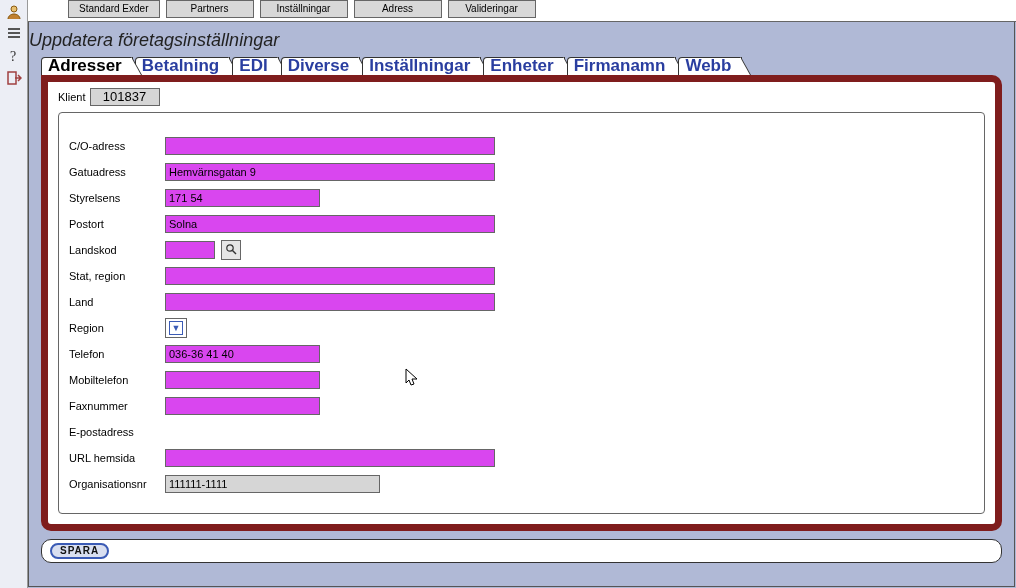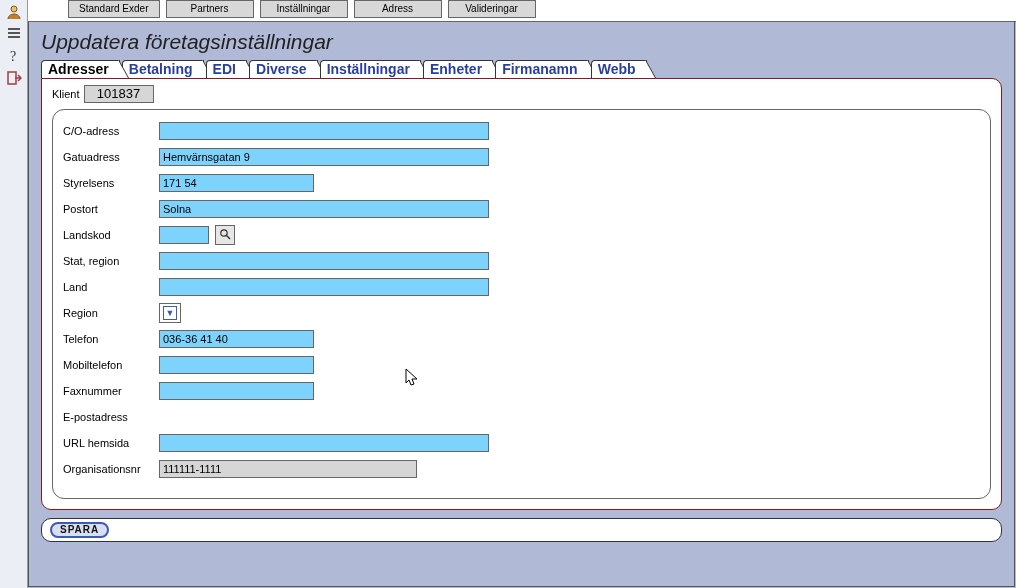--- a/index.html
+++ b/index.html
@@ -10,43 +10,43 @@
   .icon-rail { position: absolute; left: 0; top: 0; width: 28px; height: 100%; background: #eceef5; border-right: 1px solid #999; }
   .icon-rail .rail-item { width: 28px; height: 20px; display: flex; align-items: center; justify-content: center; margin-top: 2px; cursor: pointer; }
   .icon-rail .rail-item svg { width: 16px; height: 16px; }
 
   
   .topnav { position: absolute; left: 28px; top: 0; right: 0; height: 22px; border-bottom: 1px solid #666; background: #fff; display: flex; align-items: flex-start; padding-left: 40px; }
   .topnav .nav-btn { height: 18px; line-height: 16px; padding: 0 10px; background: #d8d8d8; border: 1px solid #666; margin-right: 6px; font-size: 10px; text-align: center; min-width: 88px; cursor: pointer; }
 
   
   .main { position: absolute; left: 28px; top: 22px; right: 1px; bottom: 1px; background: #b0b9d6; border: 1px solid #555; border-top: none; }
-  .page-title { font-size: 21px; font-style: italic; font-weight: normal; color: #222; padding: 8px 0 6px 12px; }
+  .page-title { font-size: 18px; font-style: italic; font-weight: normal; color: #222; padding: 8px 0 6px 0; }
 
   
   .tabstrip { position: relative; height: 18px; margin-left: 12px; margin-right: 12px; z-index: 2; }
-  .tab { display: inline-block; height: 18px; line-height: 16px; padding: 0 10px 0 6px; border: 1px solid #333; border-bottom: none; background: #fff; color: #2a3ea0; font-weight: bold; font-size: 14px; margin-right: -1px; position: relative; border-top-left-radius: 4px; cursor: pointer; }
+  .tab { display: inline-block; height: 18px; line-height: 16px; padding: 0 10px 0 6px; border: 1px solid #333; border-bottom: none; background: #fff; color: #2a3ea0; font-weight: bold; font-size: 17px; margin-right: -1px; position: relative; border-top-left-radius: 4px; cursor: pointer; }
   .tab.active { color: #000; z-index: 3; }
   .tab::after { content: ""; position: absolute; right: -9px; top: -1px; width: 0; height: 0; border-bottom: 18px solid #fff; border-right: 10px solid transparent; filter: drop-shadow(1px 0 0 #333); }
 
-  .panel { position: relative; margin: 0 12px 8px 12px; background: #fff; border: 1px solid #7f1d1d; border-radius: 10px; border-top-left-radius: 0; padding: 6px 10px 10px 10px; z-index: 1; }
+  .panel { position: relative; margin: 0 12px 8px 12px; background: #fff; border: 7px solid #7f1d1d; border-radius: 10px; border-top-left-radius: 0; padding: 6px 10px 10px 10px; z-index: 1; }
 
   .klient-row { display: flex; align-items: center; gap: 4px; margin-bottom: 6px; }
   .klient-row .k-label { font-size: 11px; }
   .klient-row .k-box { width: 70px; height: 18px; border: 1px solid #666; background: #d6d6d6; text-align: center; line-height: 16px; font-size: 13px; }
 
-  .form-area { border: 1px solid #666; border-radius: 12px; background: #fff; padding: 10px 10px 14px 10px; }
+  .form-area { border: 1px solid #666; border-radius: 4px; background: #fff; padding: 22px 10px 14px 10px; }
   .frow { display: flex; align-items: center; height: 22px; margin-bottom: 4px; }
   .flabel { width: 96px; font-size: 11px; color: #000; }
-  .finput { height: 18px; border: 1px solid #666; background: #7dd3fc; padding: 0 3px; font-size: 11px; font-family: inherit; }
+  .finput { height: 18px; border: 1px solid #666; background: #d946ef; padding: 0 3px; font-size: 11px; font-family: inherit; }
   .finput.ro { background: #d6d6d6; }
   .w-long { width: 330px; }
   .w-med  { width: 155px; }
   .w-short{ width: 50px; }
-  .w-org  { width: 258px; }
+  .w-org  { width: 215px; }
   .lookup-btn { width: 20px; height: 20px; border: 1px solid #666; background: #e6e6e6; margin-left: 6px; display: inline-flex; align-items: center; justify-content: center; cursor: pointer; }
   .lookup-btn svg { width: 12px; height: 12px; }
   .dropdown { width: 22px; height: 20px; border: 1px solid #666; background: #fff; display: inline-flex; align-items: center; justify-content: center; cursor: pointer; }
   .dropdown .arrow { width: 14px; height: 14px; border: 1px solid #3b5bb5; display: inline-flex; align-items: center; justify-content: center; color: #3b5bb5; font-size: 9px; }
 
   .footer-bar { position: relative; margin: 6px 12px 0 12px; background: #fff; border: 1px solid #333; border-radius: 10px; height: 24px; display: flex; align-items: center; padding-left: 8px; }
   .spara-btn { height: 16px; line-height: 12px; padding: 0 8px; background: #d9dff0; border: 2px solid #3b5bb5; border-radius: 8px; font-weight: bold; font-size: 10px; letter-spacing: 1px; color: #111; cursor: pointer; }
 
   .cursor { position: absolute; left: 405px; top: 368px; pointer-events: none; z-index: 100; }
   .cursor svg { width: 16px; height: 20px; }

